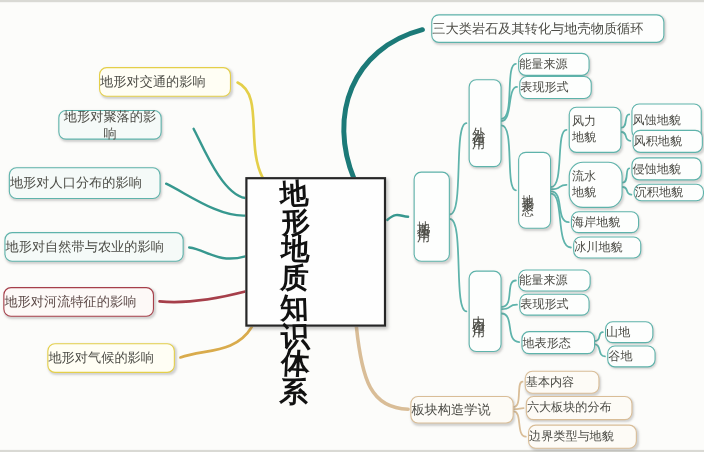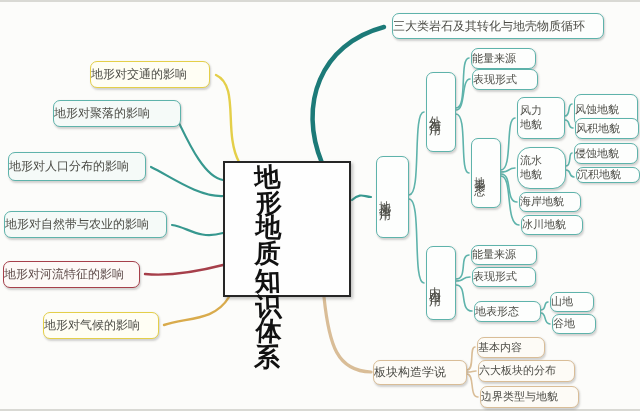--- a/index.html
+++ b/index.html
@@ -108,21 +108,21 @@
   <div class="center-node">
     <div class="cline"><span>地形</span></div>
     <div class="cline"><span>地质</span></div>
     <div class="cline"><span>知识</span></div>
     <div class="cline"><span>体系</span></div>
   </div>
 
   <div class="node yellow-b" style="left:90px;top:61px;width:120px;height:27px;">
       <span>地形对交通的影响</span>
     </div>
-  <div class="node teal-l" style="left:53px;top:100px;width:128px;height:27px;">
+  <div class="node teal-l" style="left:53px;top:100px;width:94px;height:27px;">
       <span>地形对聚落的影响</span>
     </div>
   <div class="node teal-l" style="left:4px;top:211px;width:163px;height:27px;">
       <span>地形对自然带与农业的影响</span>
     </div>
   <div class="node teal-l" style="left:8px;top:152px;width:138px;height:29px;">
       <span>地形对人口分布的影响</span>
     </div>
   <div class="node red-b" style="left:3px;top:261px;width:137px;height:27px;">
       <span>地形对河流特征的影响</span>

